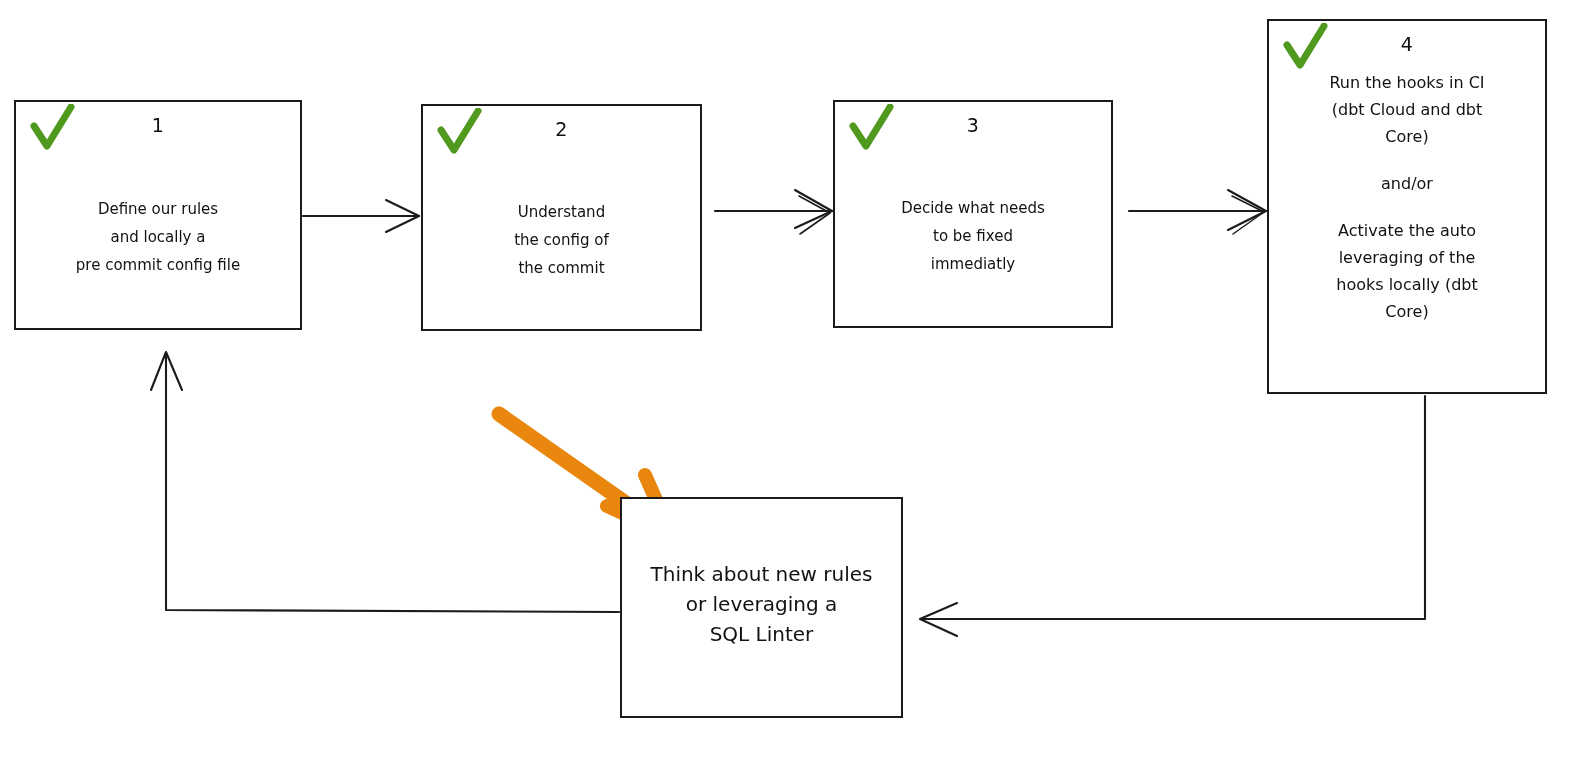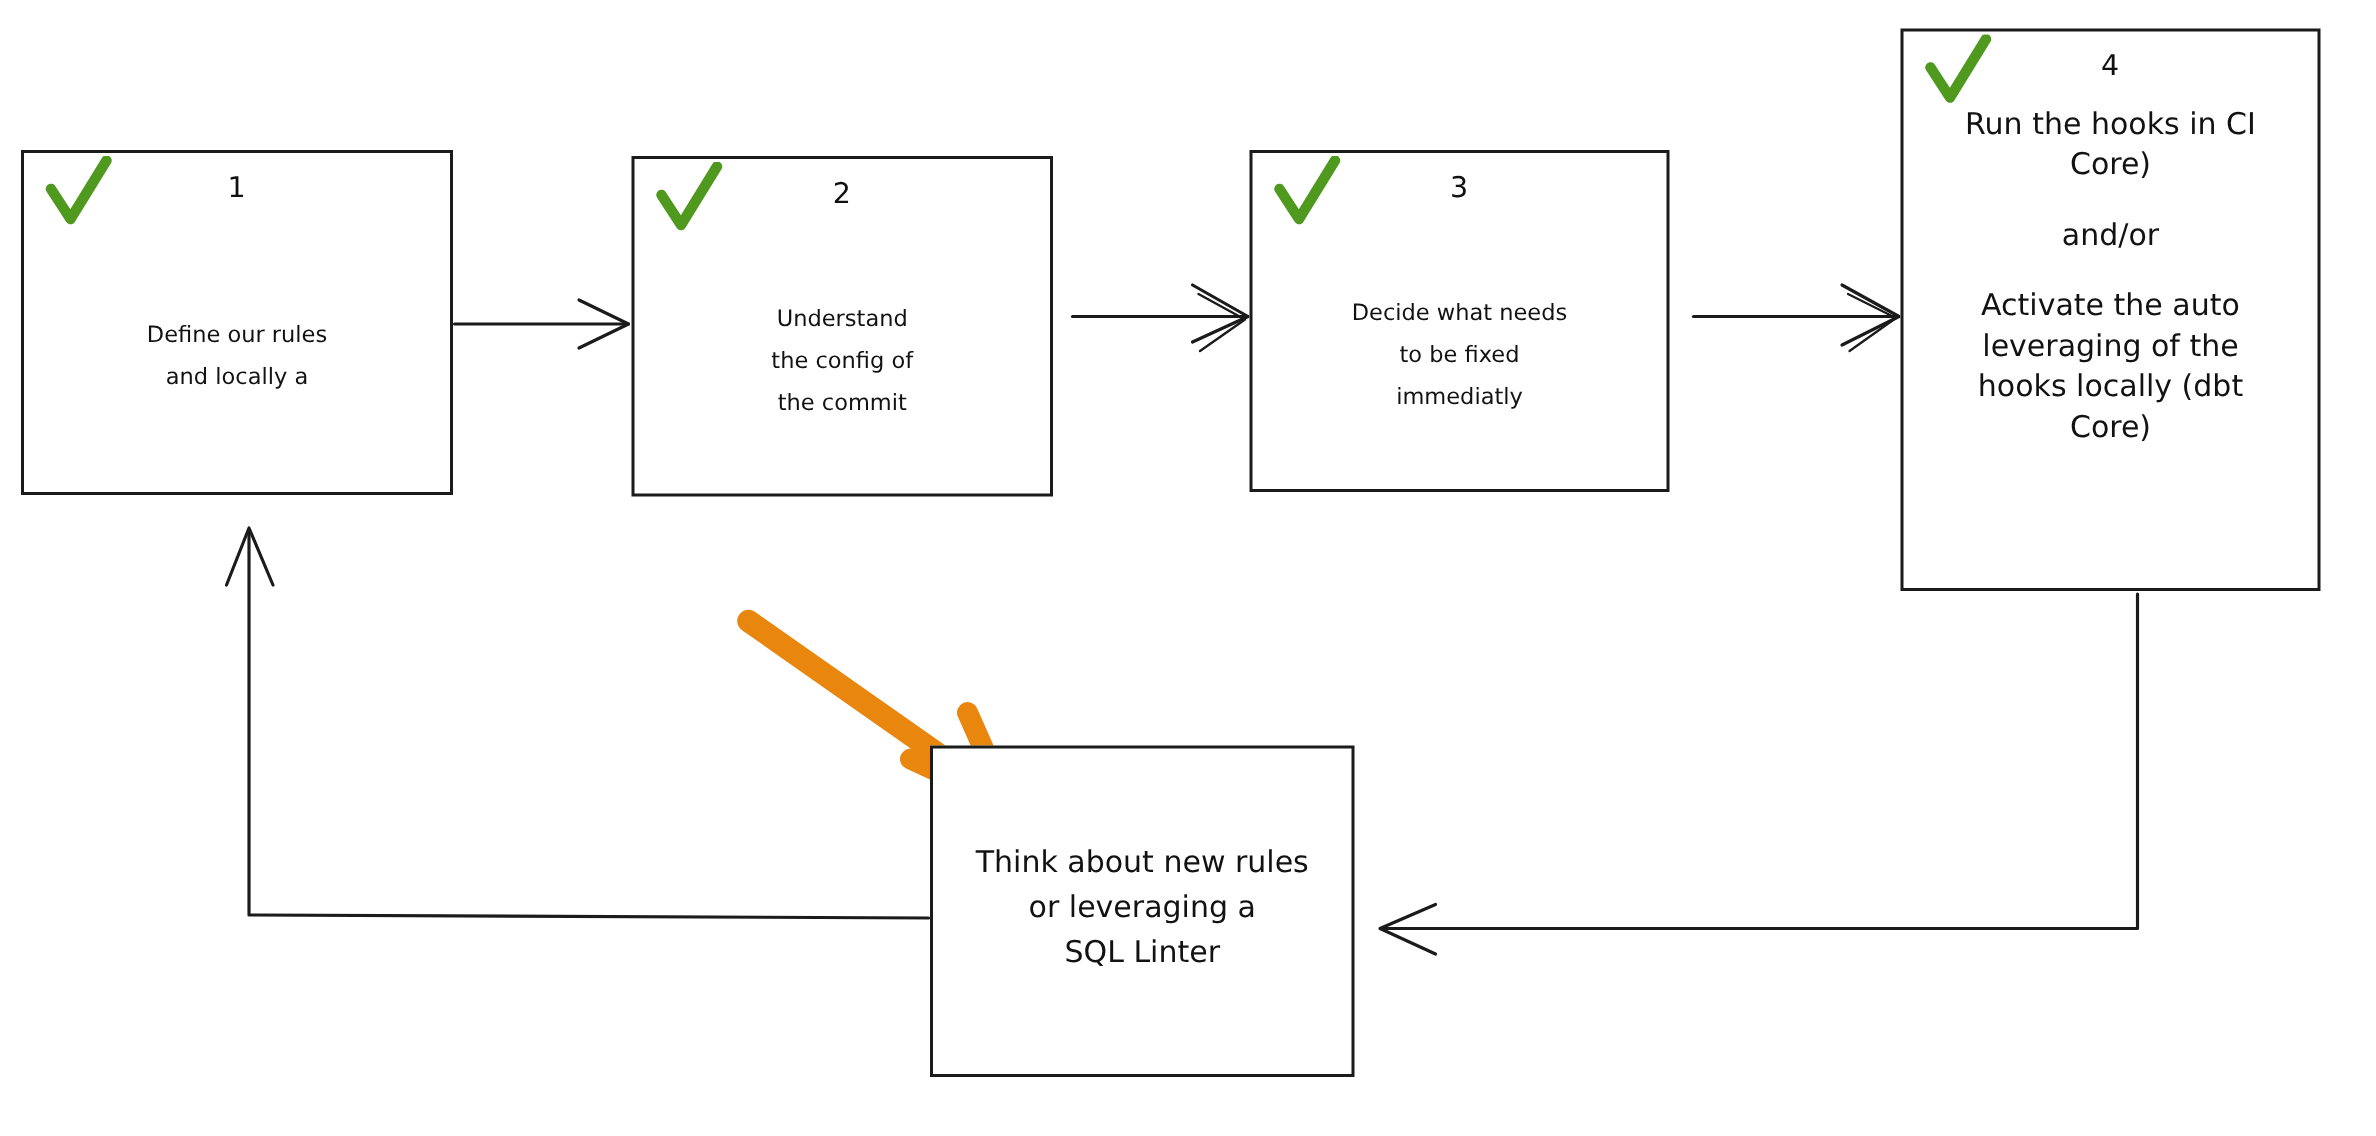--- a/index.html
+++ b/index.html
@@ -89,21 +89,21 @@
   .node-nohead .node-body {
     justify-content: center;
   }
   
   #node-1 { left: 14px;   top: 100px; width: 288px; height: 230px; }
   #node-2 { left: 421px;  top: 104px; width: 281px; height: 227px; }
   #node-3 { left: 833px;  top: 100px; width: 280px; height: 228px; }
   #node-4 { left: 1267px; top: 19px;  width: 280px; height: 375px; }
   #node-5 { left: 620px;  top: 497px; width: 283px; height: 221px; }
 
-  #node-4 .line { font-size: 20px; line-height: 27px; }
+  #node-4 .line { font-size: 16px; line-height: 27px; }
   #node-5 .line { font-size: 20px; line-height: 30px; }
 </style>
 </head>
 <body>
 
 <div id="canvas">
 
   <svg class="edges" viewBox="0 0 1584 757" width="1584" height="757" xmlns="http://www.w3.org/2000/svg">
 
     <g>
@@ -143,20 +143,21 @@
   <div class="node" id="node-1">
     <div class="node-head">
       <svg class="check" viewBox="0 0 46 48" xmlns="http://www.w3.org/2000/svg">
         <path d="M4,22 L17,42 L41,3" fill="none" stroke="#4F991F" stroke-width="7" stroke-linecap="round" stroke-linejoin="round"></path>
       </svg>
       <span class="node-index">1</span>
     </div>
     <div class="node-body">
       <span class="line">Define our rules</span>
       <span class="line">and locally a</span>
+      <span class="line">pre commit config file</span>
     </div>
   </div>
 
   <div class="node" id="node-2">
     <div class="node-head">
       <svg class="check" viewBox="0 0 46 48" xmlns="http://www.w3.org/2000/svg">
         <path d="M4,22 L17,42 L41,3" fill="none" stroke="#4F991F" stroke-width="7" stroke-linecap="round" stroke-linejoin="round"></path>
       </svg>
       <span class="node-index">2</span>
     </div>
@@ -183,20 +184,21 @@
 
   <div class="node" id="node-4">
     <div class="node-head" style="height:46px;">
       <svg class="check" viewBox="0 0 46 48" xmlns="http://www.w3.org/2000/svg">
         <path d="M4,22 L17,42 L41,3" fill="none" stroke="#4F991F" stroke-width="7" stroke-linecap="round" stroke-linejoin="round"></path>
       </svg>
       <span class="node-index">4</span>
     </div>
     <div class="node-body top-align">
       <span class="line">Run the hooks in CI</span>
+      <span class="line">(dbt Cloud and dbt</span>
       <span class="line">Core)</span>
       <span class="line small-gap"></span>
       <span class="line">and/or</span>
       <span class="line small-gap"></span>
       <span class="line">Activate the auto</span>
       <span class="line">leveraging of the</span>
       <span class="line">hooks locally (dbt</span>
       <span class="line">Core)</span>
     </div>
   </div>

